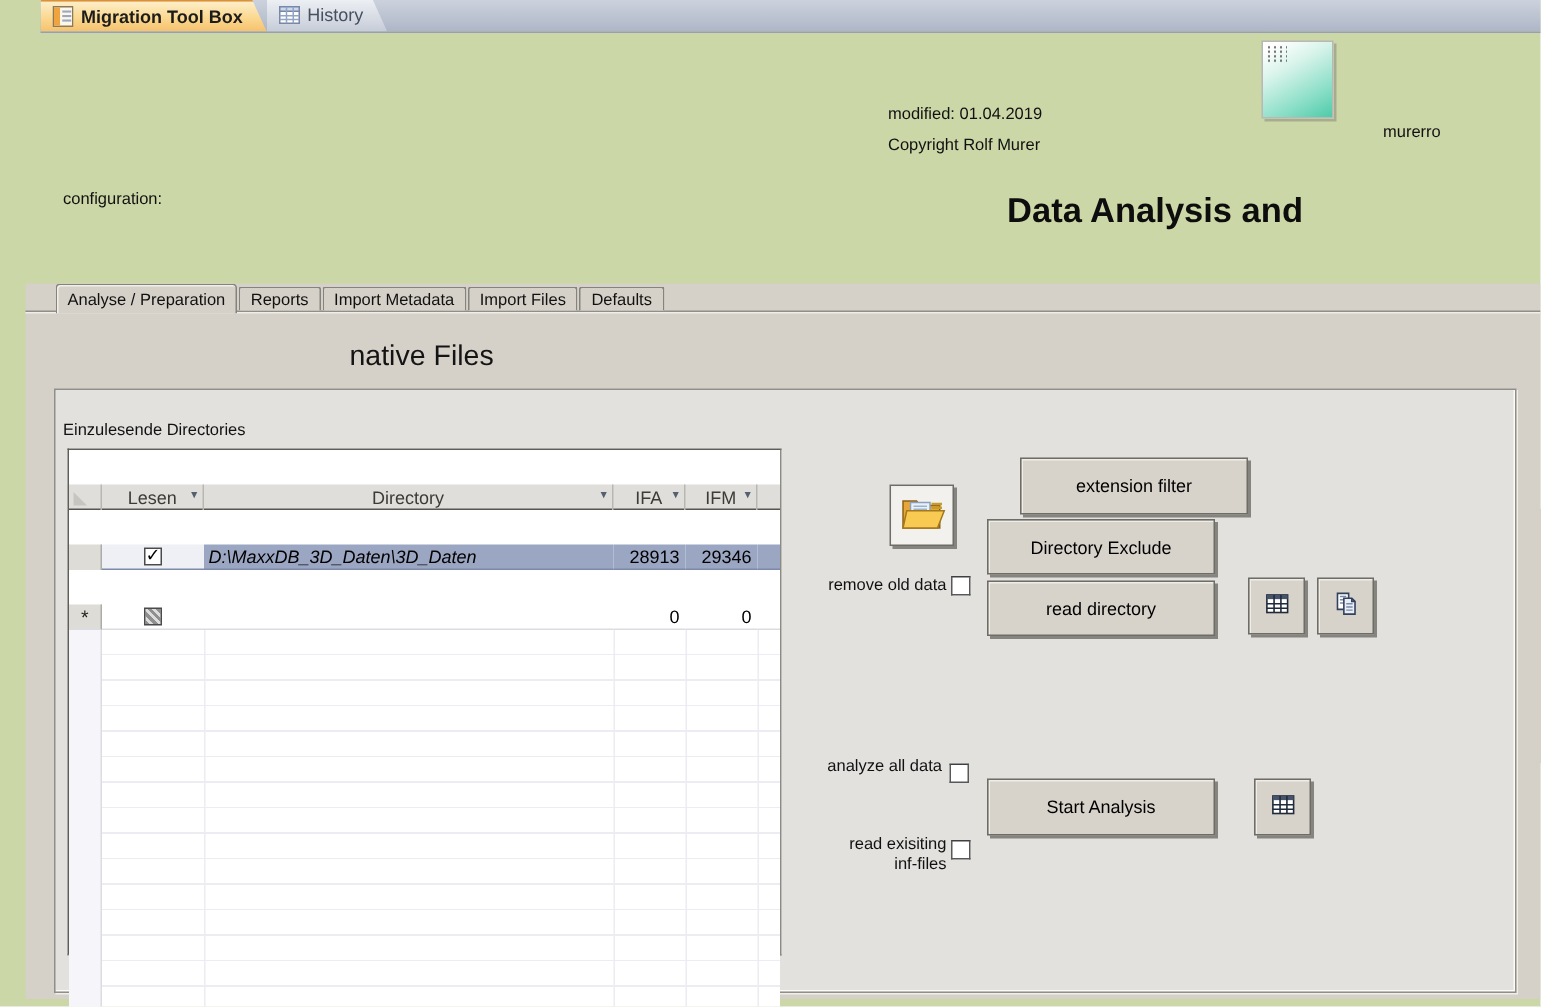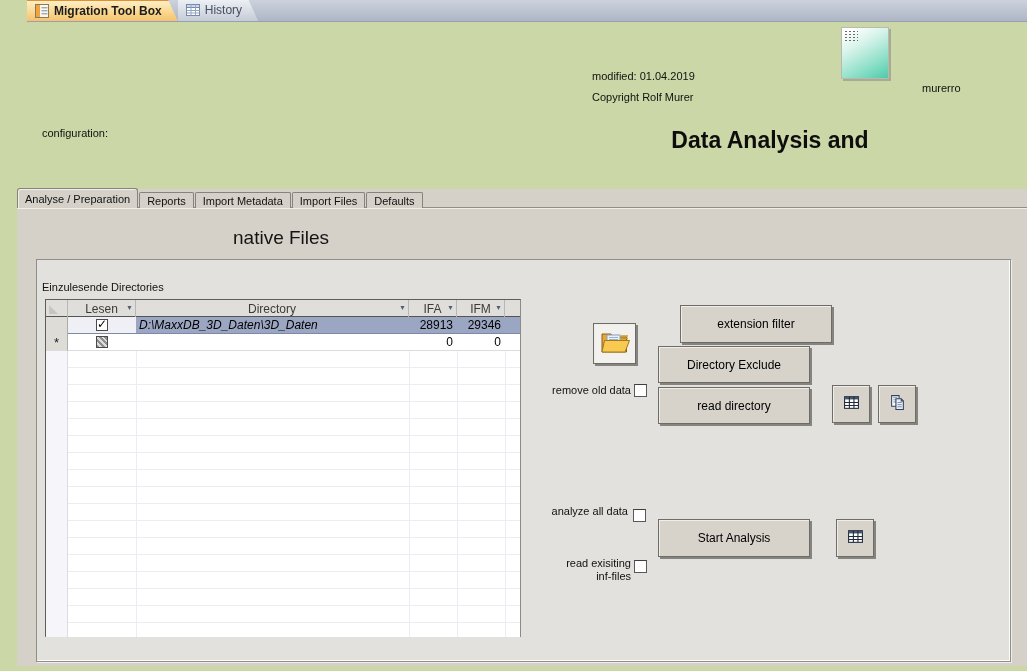--- a/index.html
+++ b/index.html
@@ -36,39 +36,39 @@
   .config-input { position:absolute; left:28px; top:149px; width:263px; height:29px;
     background:#fff; border:1px solid #8a8a86; border-top-color:#6d6d69;
     font-family:"Liberation Sans",sans-serif; font-size:18px; font-weight:bold; color:#000;
     padding:2px 4px; }
 
   
   .tabpage { position:absolute; left:17px; top:189px; width:1010px; height:477px;
     background:#d5d1c8; }
   .page-topline { position:absolute; left:0; top:18px; width:1010px; height:2px;
     border-top:1px solid #8f8e88; border-bottom:1px solid #efeee9; }
-  .tabstrip { position:absolute; left:0; top:0; height:19px; display:flex;
-    align-items:flex-end; z-index:3; }
+  .tabstrip { position:absolute; left:20px; top:0; height:19px; display:flex;
+    align-items:center; z-index:3; }
   .ftab { font-size:11px; color:#111; padding:2px 7px 1px 7px; height:16px;
     background:#d5d1c8; border:1px solid #84837d; border-bottom:none;
     border-radius:2px 2px 0 0; margin-right:1px; white-space:nowrap; }
   .ftab.active { height:20px; padding-top:4px; border-radius:3px 3px 0 0;
     box-shadow:inset 1px 1px 0 #f1efe9; }
   .section-title { position:absolute; left:233px; top:227px; font-size:19px; color:#141414; }
 
   .inner-panel { position:absolute; left:36px; top:259px; width:975px; height:403px;
     background:#e2e1de; border:1px solid #8f8e88;
     box-shadow:inset -1px -1px 0 #fbfbf9, 1px 1px 0 #efeee9; }
   .grid-caption { position:absolute; left:42px; top:281px; font-size:11px; color:#111; }
 
   
   .datagrid { position:absolute; left:45px; top:299px; width:476px; height:338px;
     background:#fff; border:1px solid #5e5d58; border-right-color:#8b8a84;
     border-bottom-color:#8b8a84; }
-  .g-row { display:flex; height:17px; }
+  .g-row { display:flex; height:17px;margin-top:23px; }
   .g-cell { height:17px; font-size:12px; color:#000; overflow:hidden; white-space:nowrap; }
   .w-sel{width:22px;} .w-lesen{width:68px;} .w-dir{width:273px;}
   .w-ifa{width:48px;} .w-ifm{width:48px;} .w-fill{width:15px;}
   .g-header { background:#e0deda; border-bottom:1px solid #55544f; }
   .g-header .g-cell { position:relative; display:flex; align-items:center;
     justify-content:center; color:#3c3b38; border-right:1px solid #b9b7b1; }
   .g-header .w-fill { border-right:none; }
   .dd { position:absolute; right:2px; top:4px; font-size:7px; color:#55606e; }
   .corner-tri { position:absolute; left:3px; bottom:3px; width:0; height:0;
     border-bottom:9px solid #c7c5bf; border-right:9px solid transparent; }

